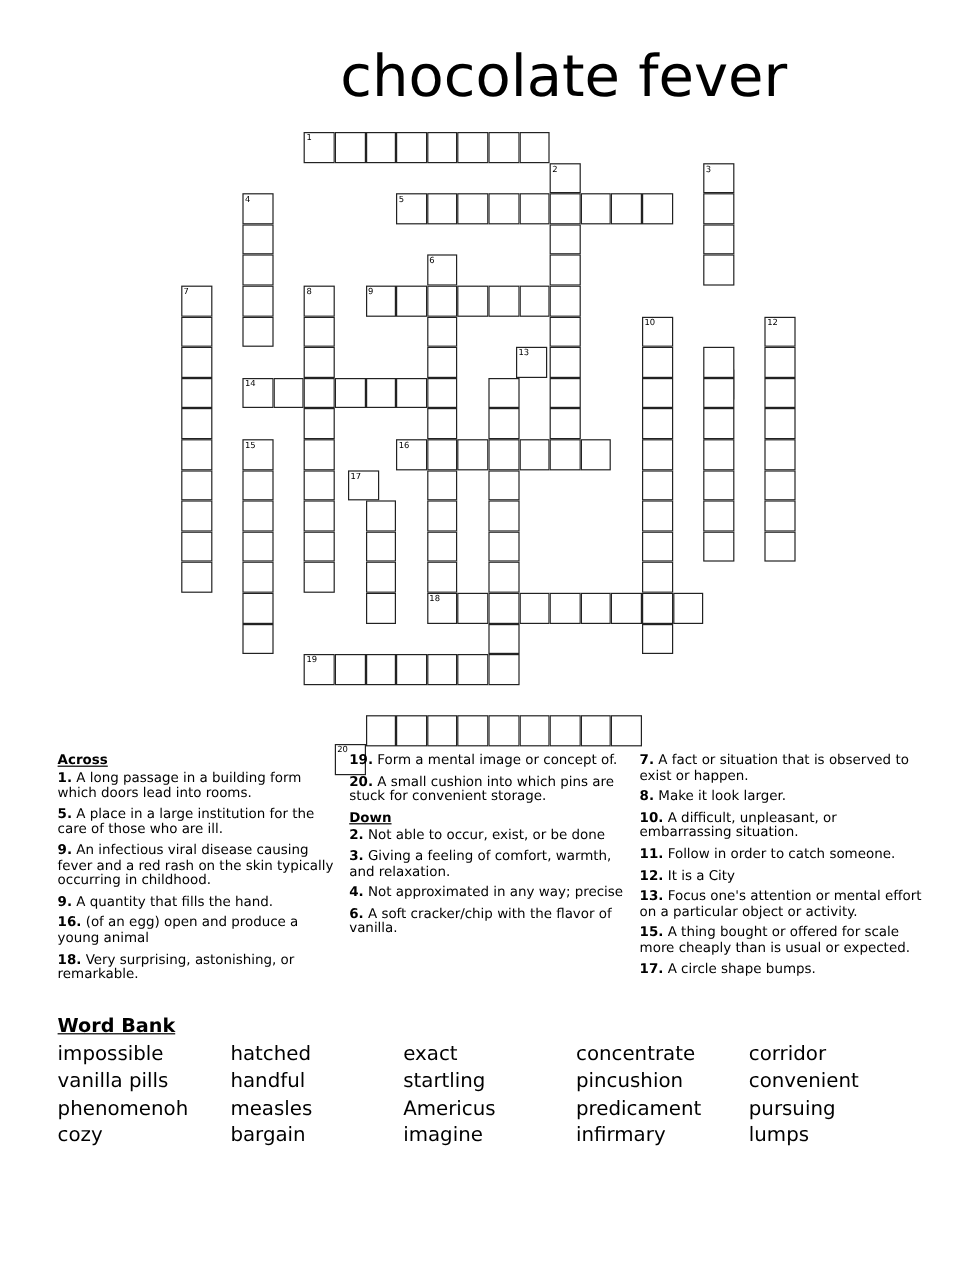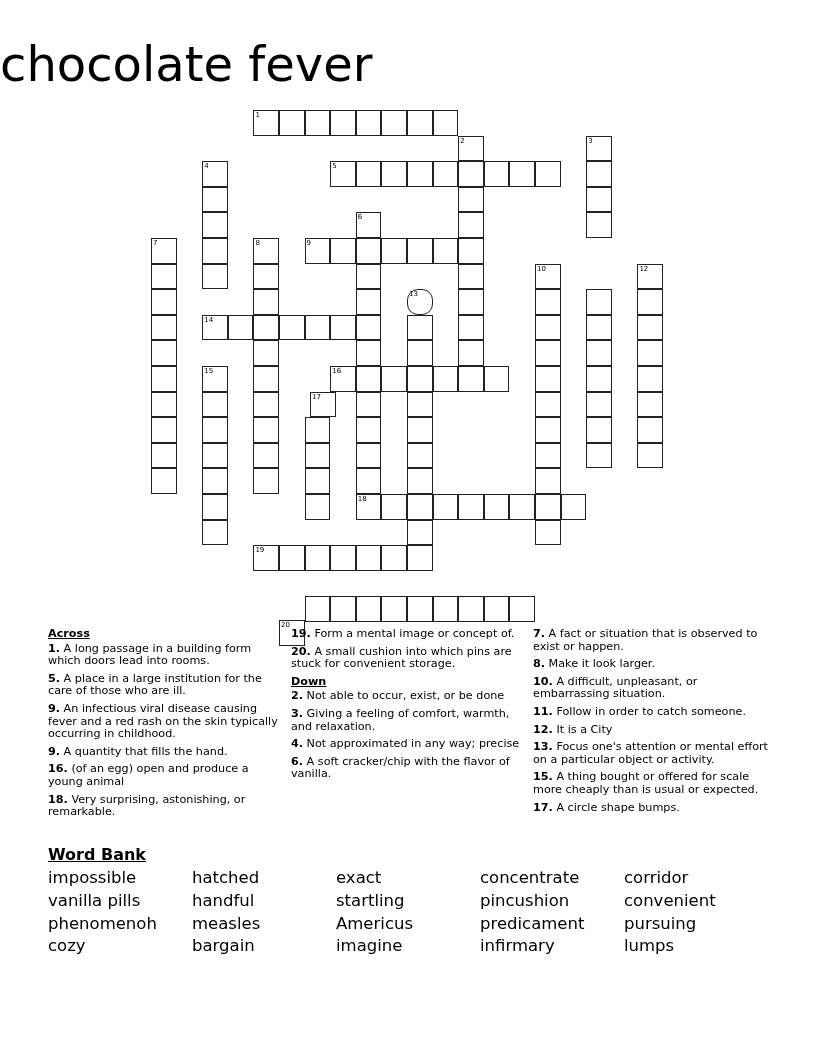--- a/index.html
+++ b/index.html
@@ -1,17 +1,17 @@
 <!DOCTYPE html>
 <html><head>
 <meta charset="utf-8">
 <style>
   html, body { margin: 0; padding: 0; background: #ffffff; }
   body { width: 816px; height: 1056px; position: relative; overflow: hidden; font-family: "DejaVu Sans", sans-serif; color: #000; }
-  .title { position: absolute; left: 0; width: 656px; top: 34px; text-align: left; font-size: 48px; line-height: 60px; font-family: "DejaVu Sans", sans-serif; }
+  .title { position: absolute; left: 0; width: 656px; top: 34px; text-align: right; font-size: 48px; line-height: 60px; font-family: "DejaVu Sans", sans-serif; }
   .grid { position: absolute; left: 0; top: 0; width: 816px; height: 640px; }
   .cell { position: absolute; width: 25.6px; height: 25.6px; box-sizing: border-box; border: 1.3px solid #222; background: #fff; }
   .cell .num { position: absolute; left: 1px; top: 0px; font-size: 7px; line-height: 8px; font-family: "DejaVu Sans", sans-serif; color: #000; }
   .clues { position: absolute; top: 628px; font-size: 11.2px; line-height: 12.6px; }
   .col1 { left: 48px; width: 232px; }
   .col2 { left: 291px; width: 232px; }
   .col3 { left: 533px; width: 240px; }
   .head { font-weight: bold; text-decoration: underline; margin-bottom: 2px; }
   .clue { margin-bottom: 5px; }
   .clue b { font-weight: bold; }
@@ -142,21 +142,21 @@
     <div class="cell" style="left: 637.4px; top: 263.6px;">
       <span class="num">12</span>
     </div>
     <div class="cell" style="left: 637.4px; top: 289.2px;"></div>
     <div class="cell" style="left: 637.4px; top: 314.8px;"></div>
     <div class="cell" style="left: 637.4px; top: 340.4px;"></div>
     <div class="cell" style="left: 637.4px; top: 366px;"></div>
     <div class="cell" style="left: 637.4px; top: 391.6px;"></div>
     <div class="cell" style="left: 637.4px; top: 417.2px;"></div>
     <div class="cell" style="left: 637.4px; top: 442.8px;"></div>
-    <div class="cell" style="left: 407px; top: 289.2px; border-radius: 11px;">
+    <div class="cell" style="left: 430px; top: 289.2px;">
       <span class="num">13</span>
     </div>
     <div class="cell" style="left: 407px; top: 314.8px;"></div>
     <div class="cell" style="left: 407px; top: 340.4px;"></div>
     <div class="cell" style="left: 407px; top: 366px;"></div>
     <div class="cell" style="left: 407px; top: 391.6px;"></div>
     <div class="cell" style="left: 407px; top: 417.2px;"></div>
     <div class="cell" style="left: 407px; top: 442.8px;"></div>
     <div class="cell" style="left: 407px; top: 468.4px;"></div>
     <div class="cell" style="left: 407px; top: 494px;"></div>
@@ -177,21 +177,21 @@
     <div class="cell" style="left: 202.2px; top: 442.8px;"></div>
     <div class="cell" style="left: 202.2px; top: 468.4px;"></div>
     <div class="cell" style="left: 202.2px; top: 494px;"></div>
     <div class="cell" style="left: 202.2px; top: 519.6px;"></div>
     <div class="cell" style="left: 330.2px; top: 366px;">
       <span class="num">16</span>
     </div>
     <div class="cell" style="left: 381.4px; top: 366px;"></div>
     <div class="cell" style="left: 432.6px; top: 366px;"></div>
     <div class="cell" style="left: 483.8px; top: 366px;"></div>
-    <div class="cell" style="left: 310px; top: 391.6px;">
+    <div class="cell" style="left: 290px; top: 391.6px;">
       <span class="num">17</span>
     </div>
     <div class="cell" style="left: 304.6px; top: 417.2px;"></div>
     <div class="cell" style="left: 304.6px; top: 442.8px;"></div>
     <div class="cell" style="left: 304.6px; top: 468.4px;"></div>
     <div class="cell" style="left: 304.6px; top: 494px;"></div>
     <div class="cell" style="left: 381.4px; top: 494px;"></div>
     <div class="cell" style="left: 432.6px; top: 494px;"></div>
     <div class="cell" style="left: 458.2px; top: 494px;"></div>
     <div class="cell" style="left: 483.8px; top: 494px;"></div>

